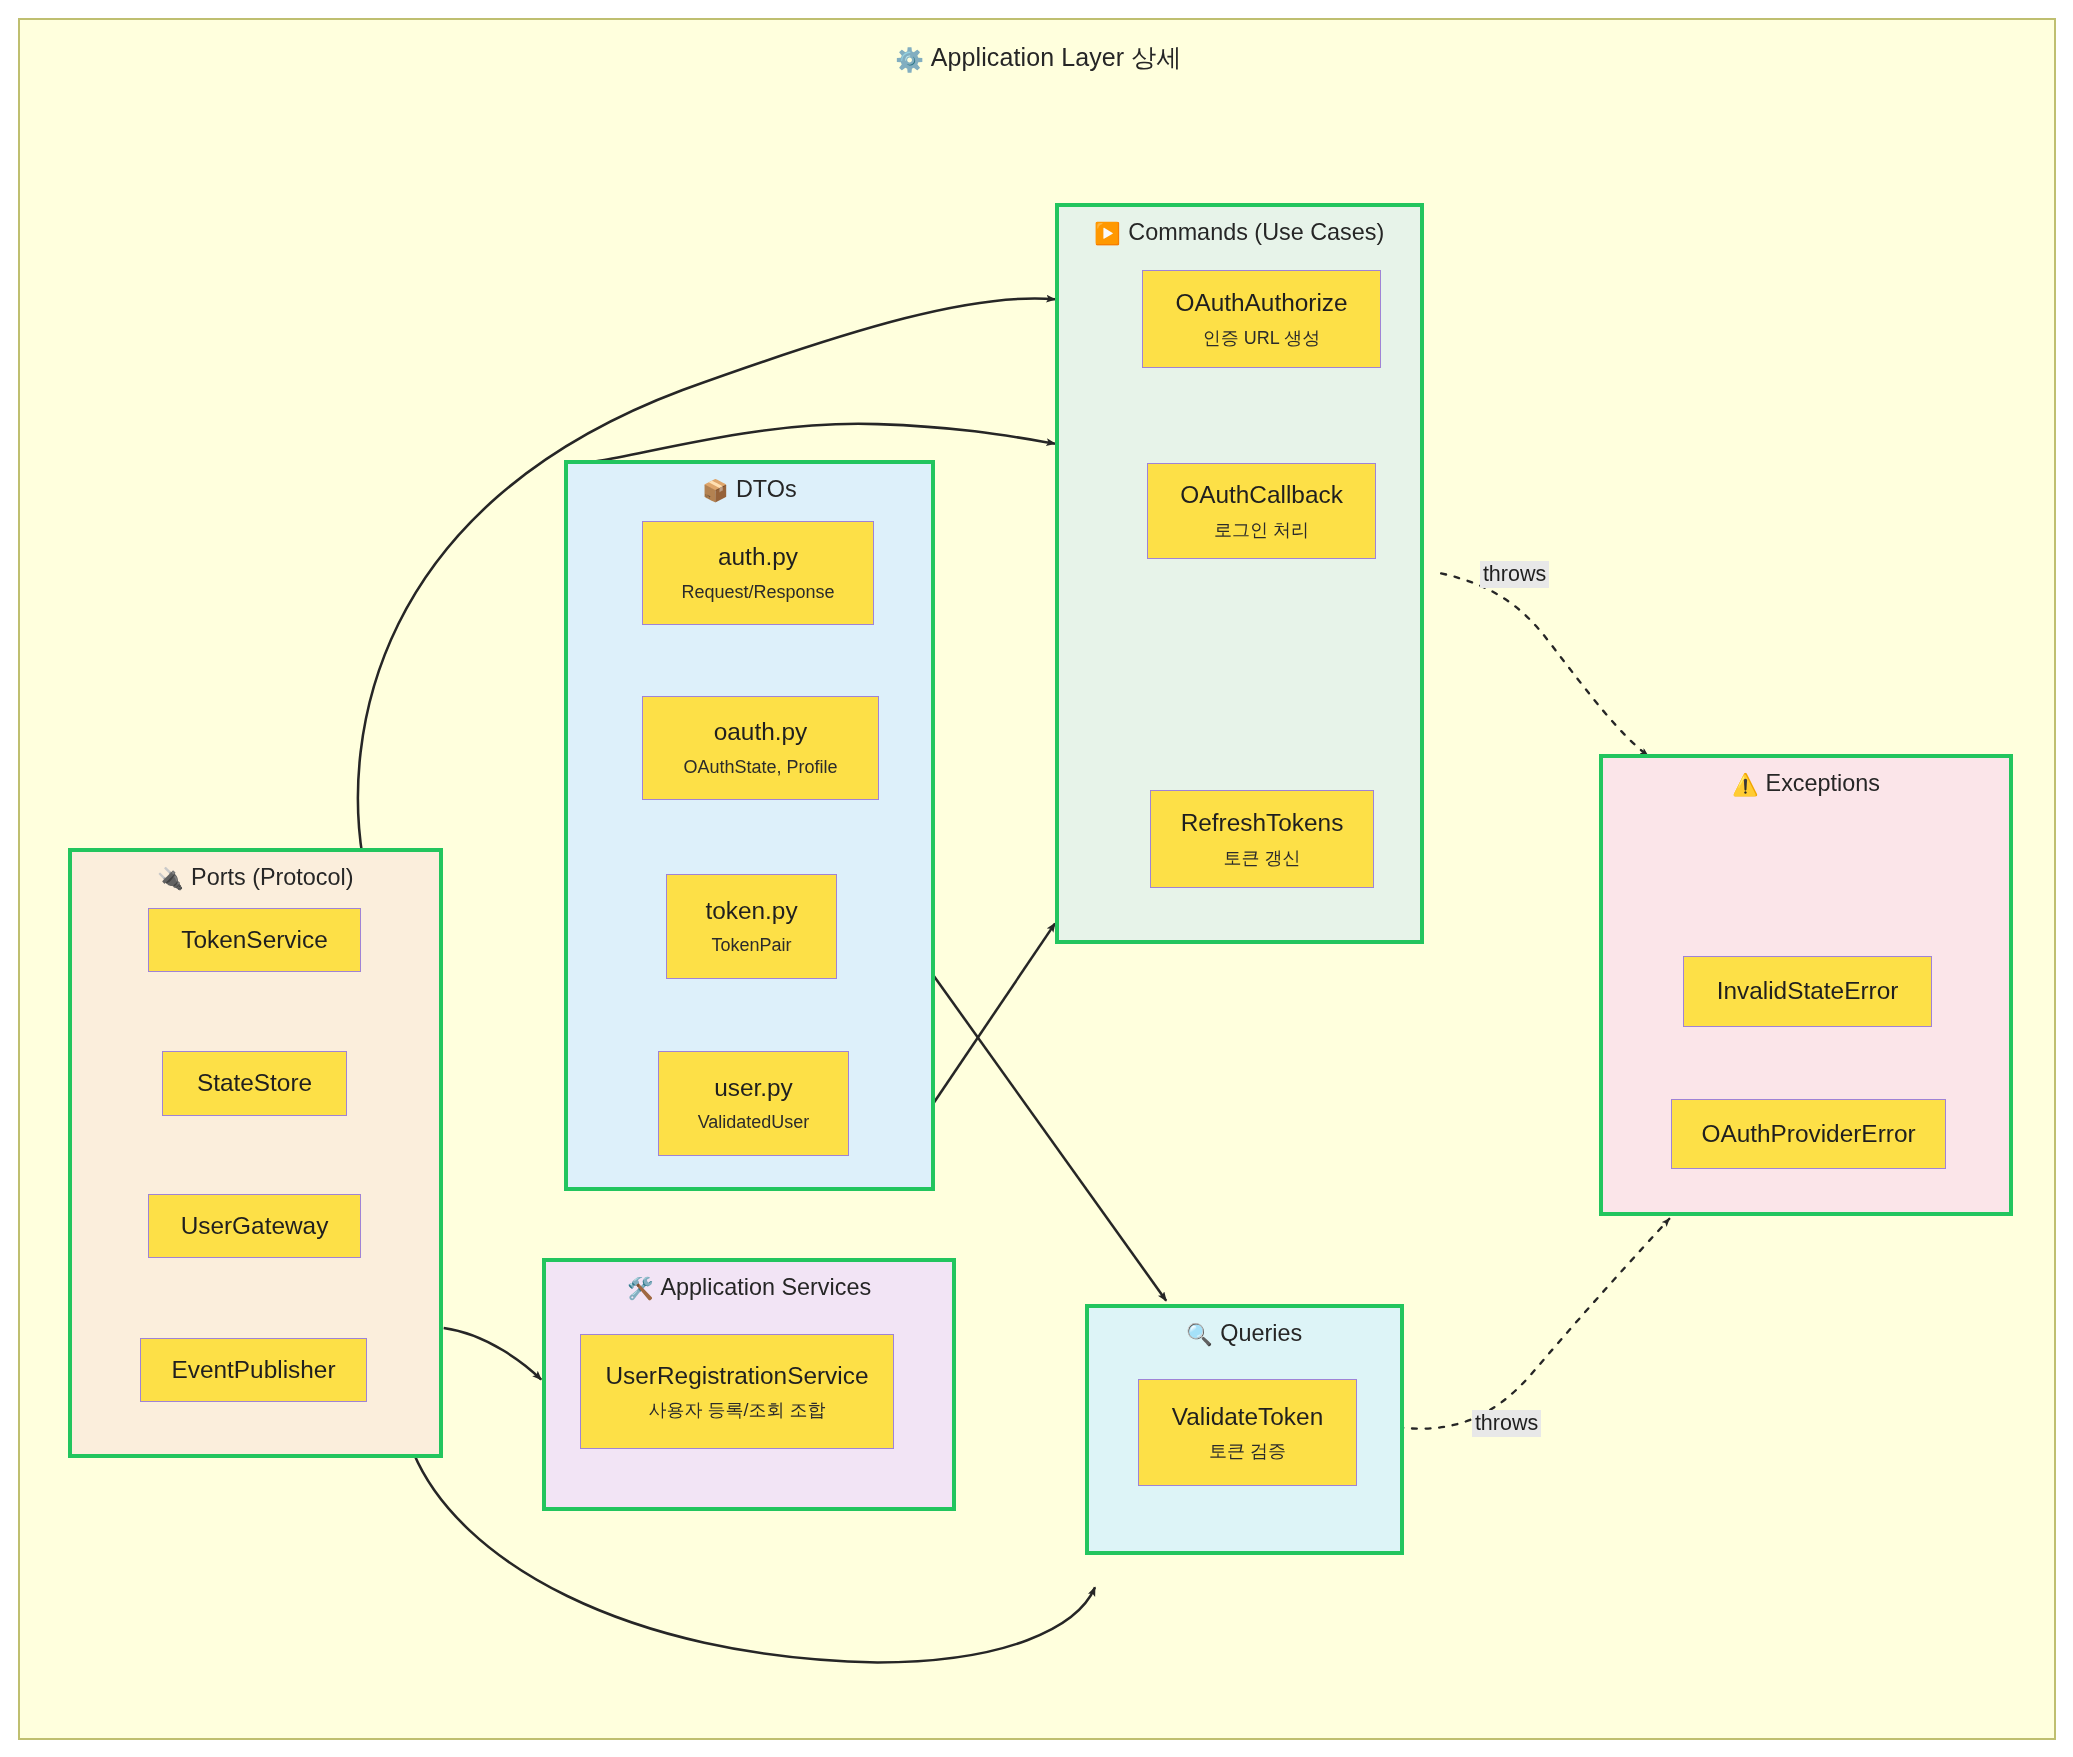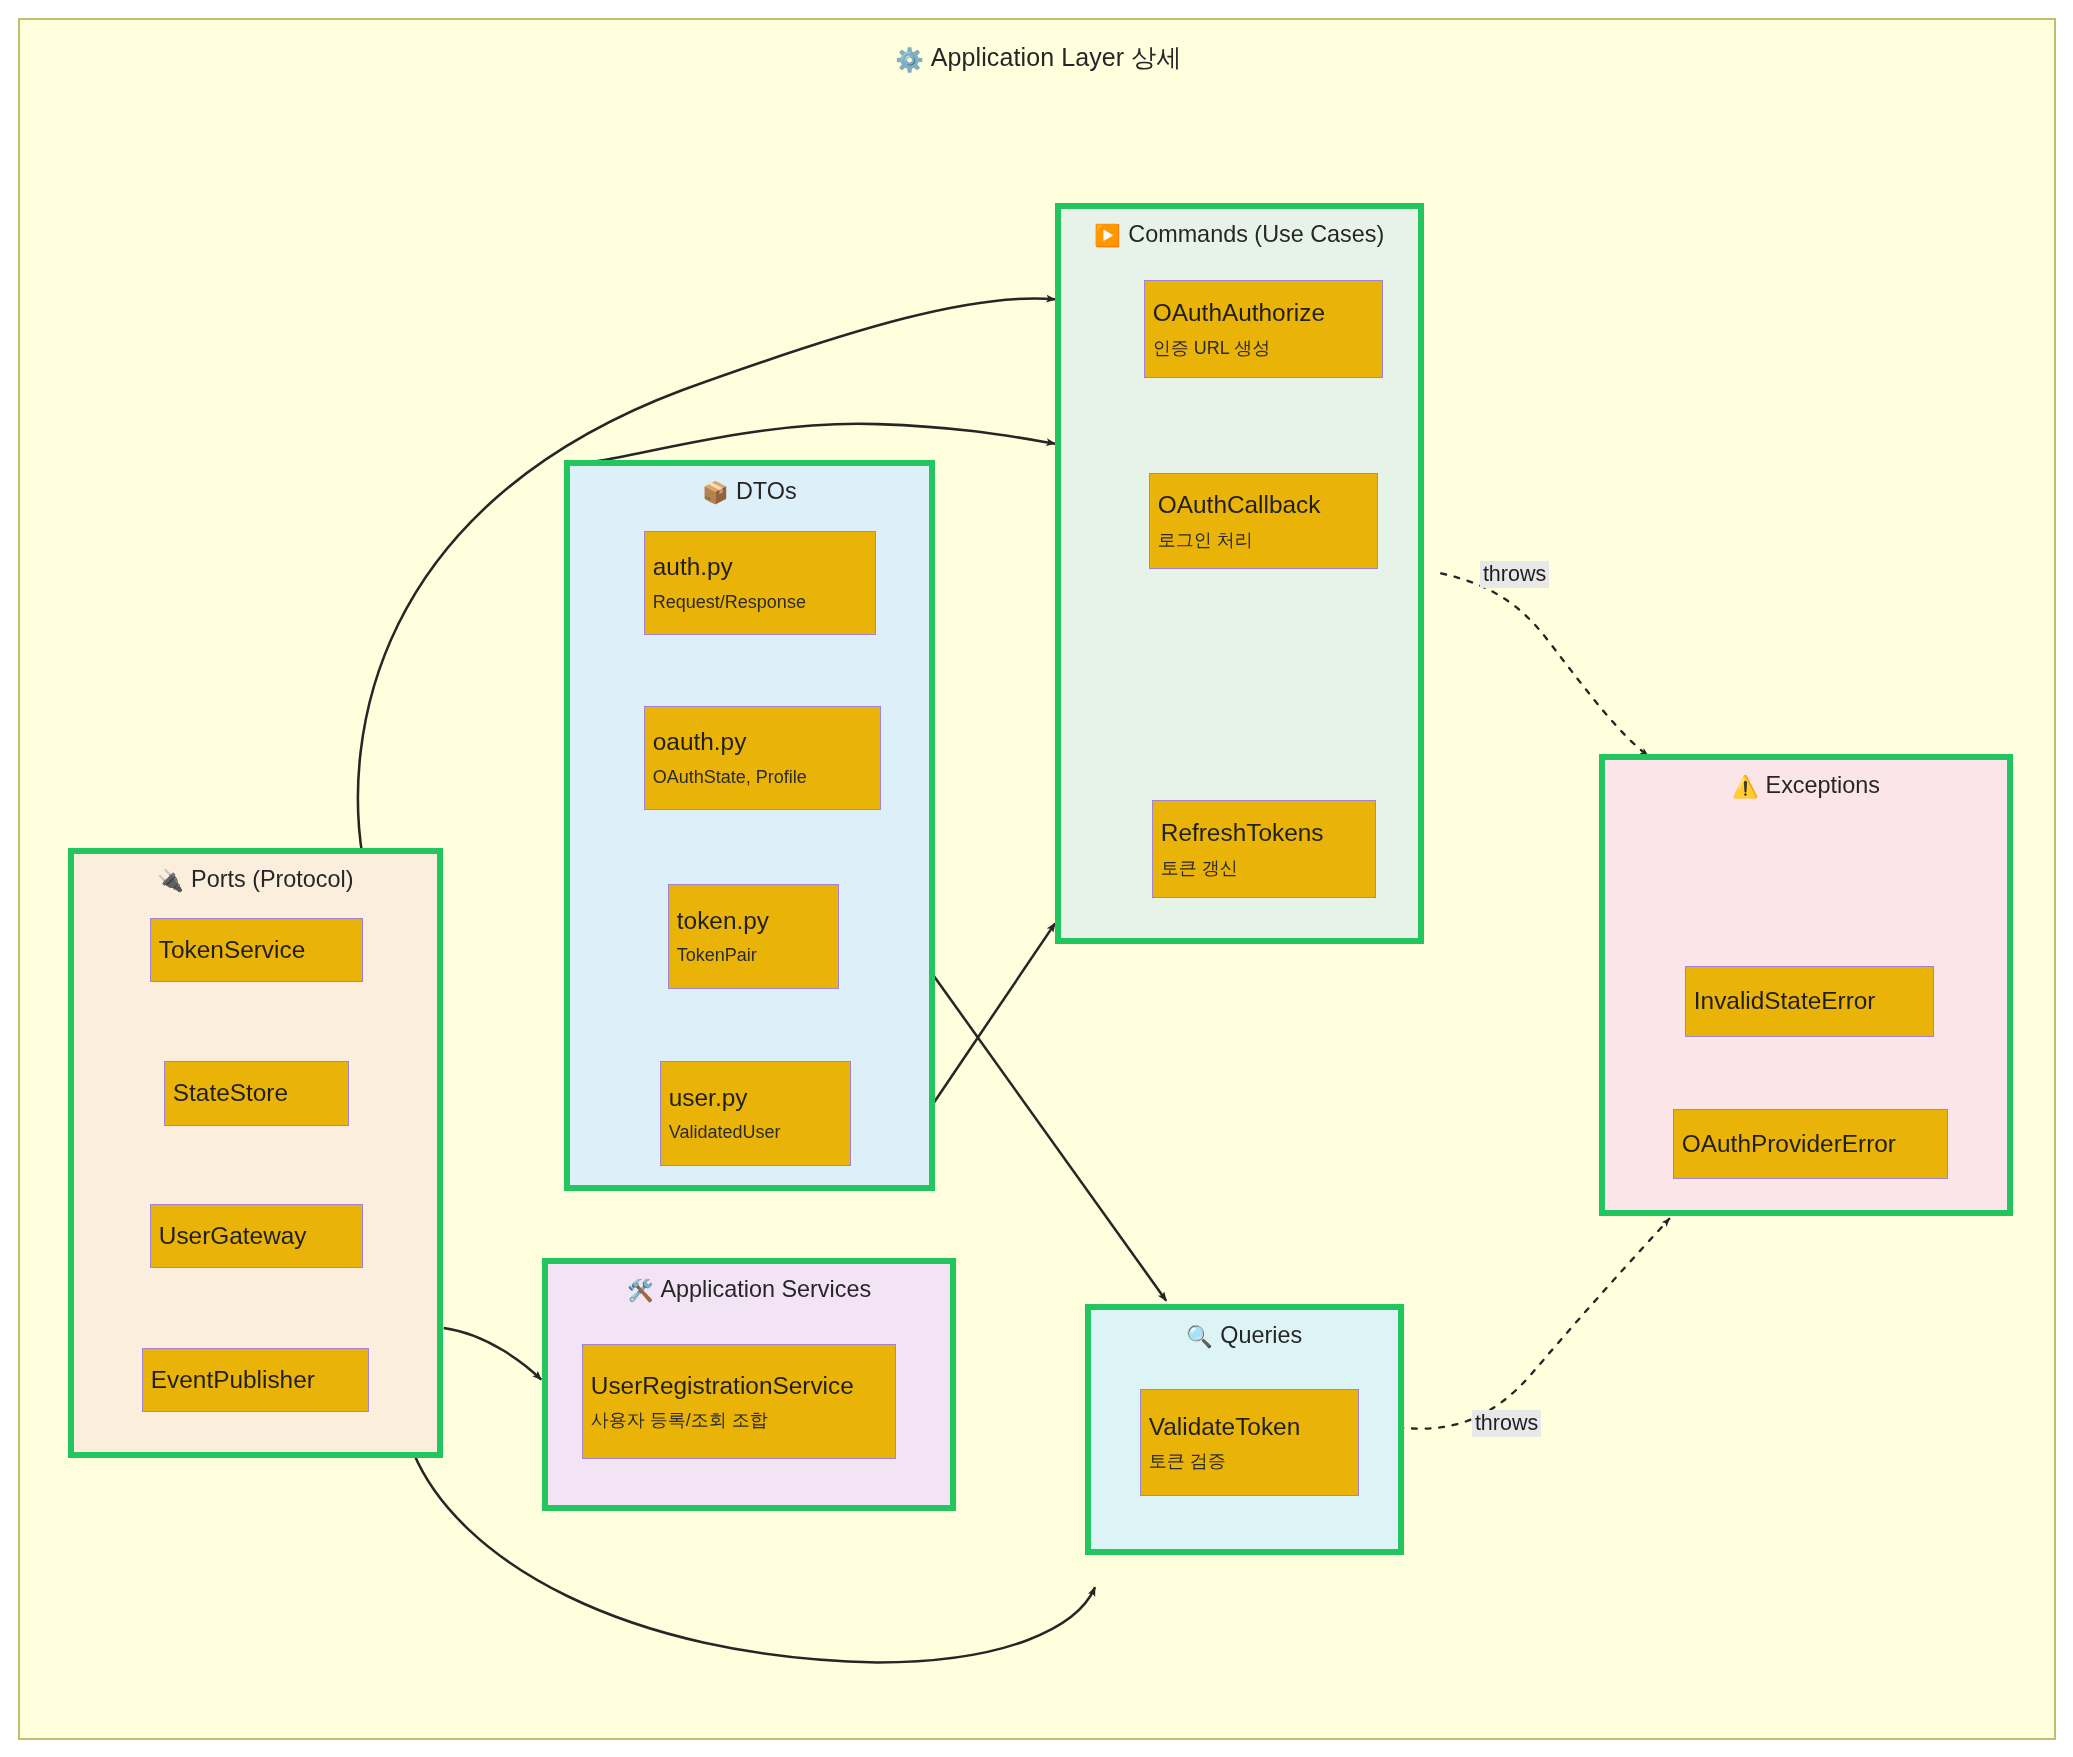--- a/index.html
+++ b/index.html
@@ -47,46 +47,45 @@
     pointer-events: none;
   }
   .edge      { fill: none; stroke: #262626; stroke-width: 2.6; }
   .edge-dot  { fill: none; stroke: #262626; stroke-width: 2.4;
                stroke-dasharray: 5 9; stroke-linecap: round; }
 
   
   .cluster {
     position: absolute;
     box-sizing: border-box;
-    border: 6px solid #22c55e;
+    border: 4px solid #22c55e;
   }
   .cluster-title {
     position: absolute;
     left: 0; right: 0;
     top: 11.7px;
     text-align: center;
     font-size: 23.4px;
     color: #262626;
     white-space: nowrap;
   }
   .cluster-title .c-icon { margin-right: 6.8px; font-size: 21.5px; vertical-align: -1px; }
 
   
   .node {
     position: absolute;
     box-sizing: border-box;
-    background: #eab308;
+    background: #fde047;
     border: 1.6px solid #9f83d6;
     display: flex;
     flex-direction: column;
-    align-items: flex-start;
+    align-items: center;
     justify-content: center;
     text-align: center;
     padding: 3.9px 7.8px;
-    margin-top: 8px;
   }
   .node-title {
     font-size: 24.4px;
     color: #1f1f1f;
     line-height: 1.18;
     white-space: nowrap;
   }
   .node-sub {
     font-size: 18px;
     color: #2b2b2b;

